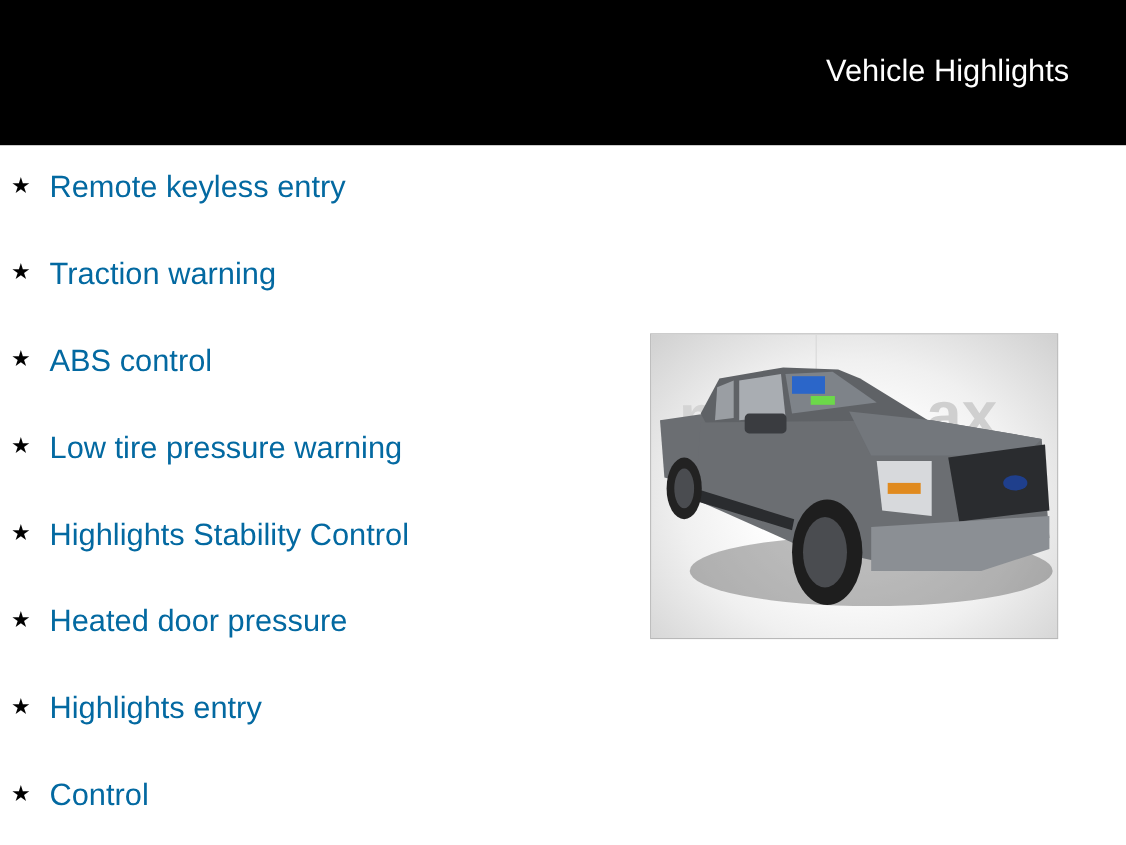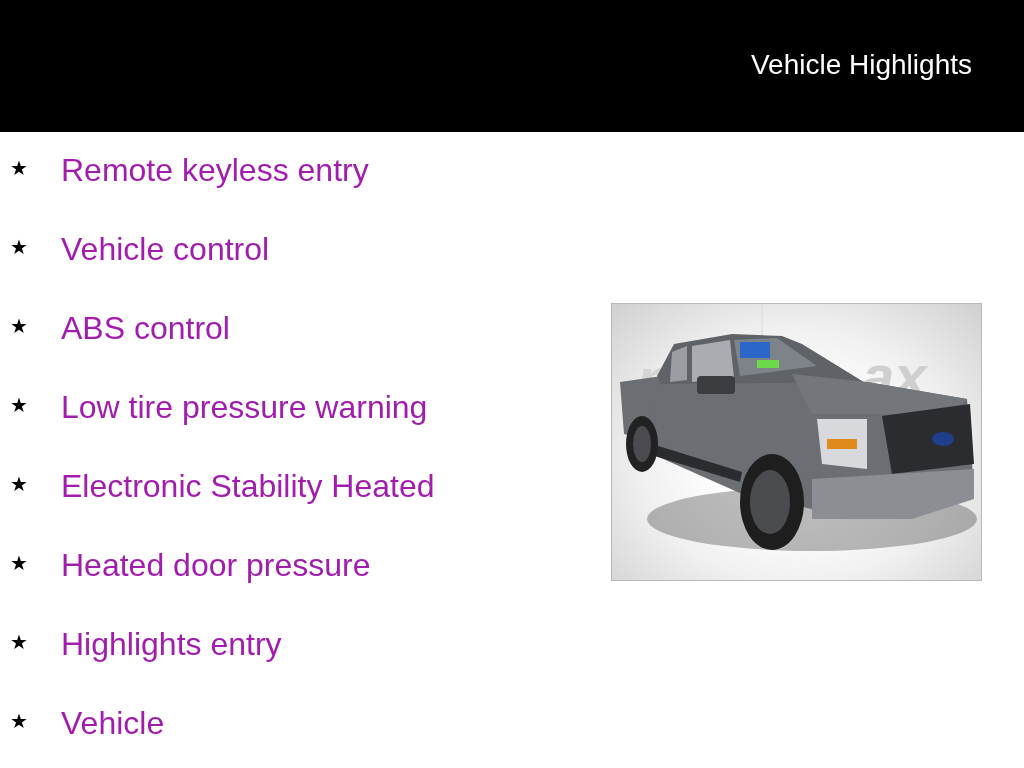--- a/index.html
+++ b/index.html
@@ -45,78 +45,77 @@
       position: absolute;
       left: 10px;
       top: 8px;
       font-size: 20px;
       line-height: 20px;
       color: #000;
       font-family: "DejaVu Sans", sans-serif;
     }
     .label {
       position: absolute;
-      left: 61px;
+      left: 45px;
       top: 4px;
-      font-size: 32px;
+      font-size: 28px;
       line-height: 32px;
-      color: #a21caf;
+      color: #0369a1;
     }
     .photo {
       position: absolute;
-      left: 611px;
+      left: 591px;
       top: 303px;
       width: 369px;
       height: 276px;
       border: 1px solid #b8b8b8;
       background: radial-gradient(ellipse at 50% 55%, #ffffff 30%, #f0f0f0 60%, #d0d0d0 100%);
       overflow: hidden;
-      font-style: italic;
     }
     .photo svg { display: block; }
   </style>
 </head>
 <body>
 
 <div class="header">
   <div class="header-title">Vehicle Highlights</div>
 </div>
 
 <div class="list">
   <div class="item" style="top:0px;">
     <span class="star">★</span>
     <span class="label">Remote keyless entry</span>
   </div>
   <div class="item" style="top:79px;">
     <span class="star">★</span>
-    <span class="label">Vehicle control</span>
+    <span class="label">Traction warning</span>
   </div>
   <div class="item" style="top:158px;">
     <span class="star">★</span>
     <span class="label">ABS control</span>
   </div>
   <div class="item" style="top:237px;">
     <span class="star">★</span>
     <span class="label">Low tire pressure warning</span>
   </div>
   <div class="item" style="top:316px;">
     <span class="star">★</span>
-    <span class="label">Electronic Stability Heated</span>
+    <span class="label">Highlights Stability Control</span>
   </div>
   <div class="item" style="top:395px;">
     <span class="star">★</span>
     <span class="label">Heated door pressure</span>
   </div>
   <div class="item" style="top:474px;">
     <span class="star">★</span>
     <span class="label">Highlights entry</span>
   </div>
   <div class="item" style="top:553px;">
     <span class="star">★</span>
-    <span class="label">Vehicle</span>
+    <span class="label">Control</span>
   </div>
 </div>
 
 <div class="photo">
   <svg width="369" height="276" viewBox="0 0 369 276">
 
     <text x="25" y="95" font-family="Liberation Sans, sans-serif" font-size="58" font-weight="bold" fill="#d4d4d4">m</text>
     <text x="250" y="92" font-family="Liberation Sans, sans-serif" font-size="58" font-weight="bold" fill="#cfcfcf">ax</text>
     <line x1="150" y1="0" x2="150" y2="60" stroke="#d8d8d8" stroke-width="1"></line>
 

